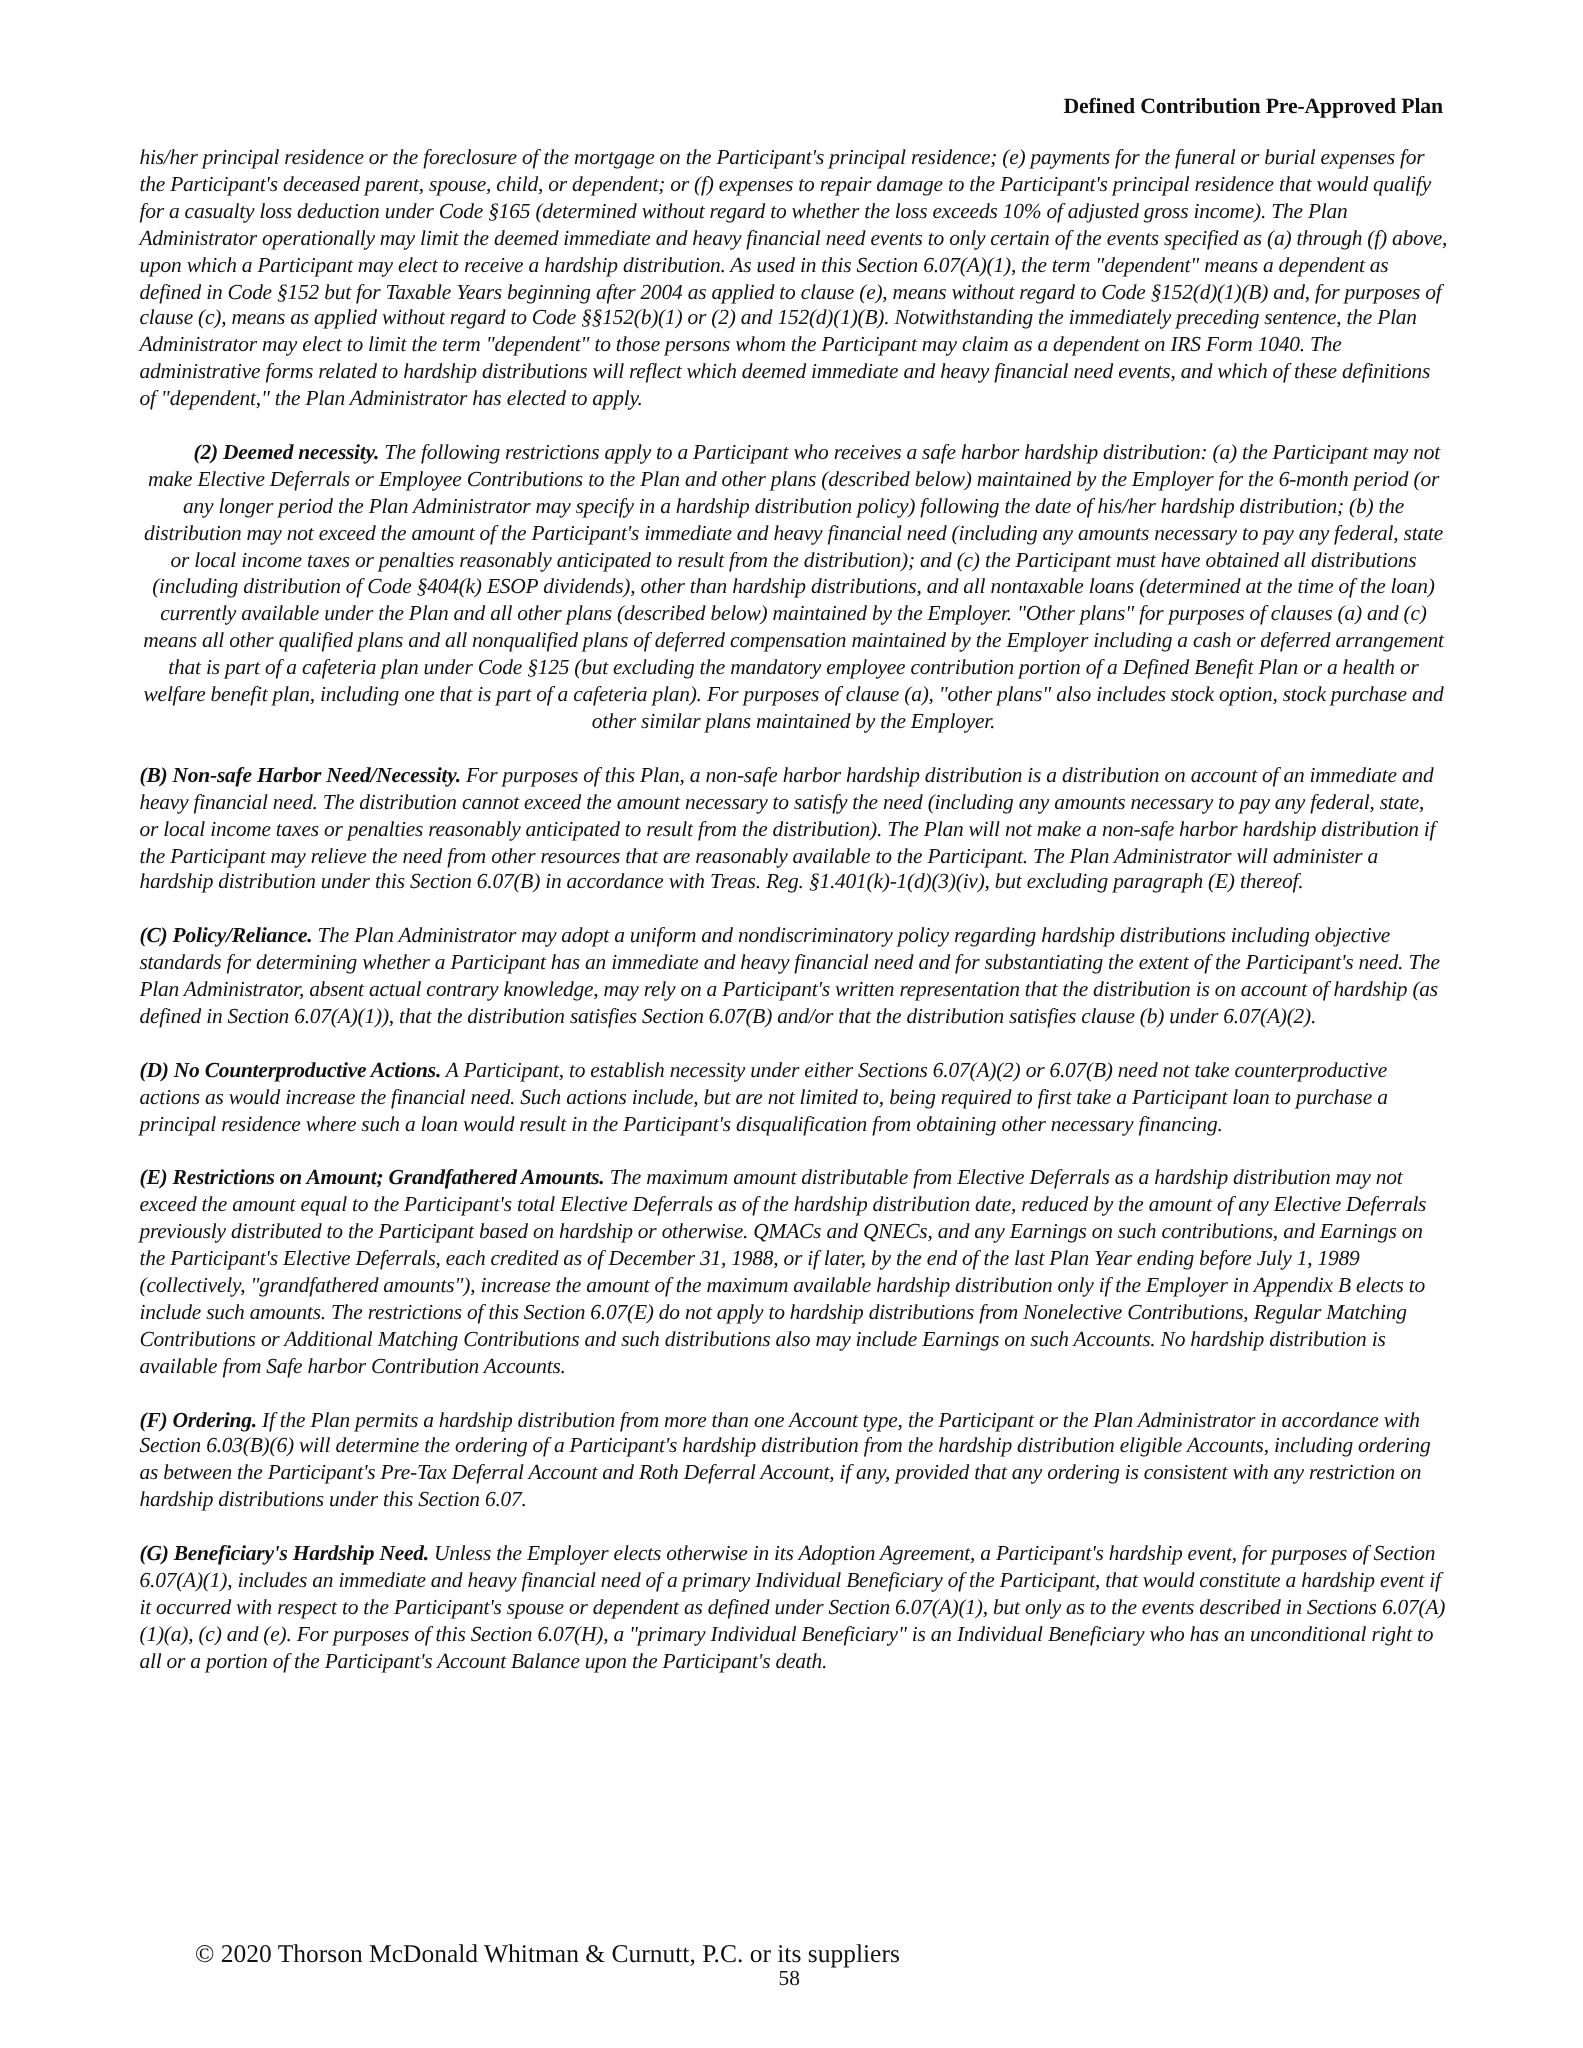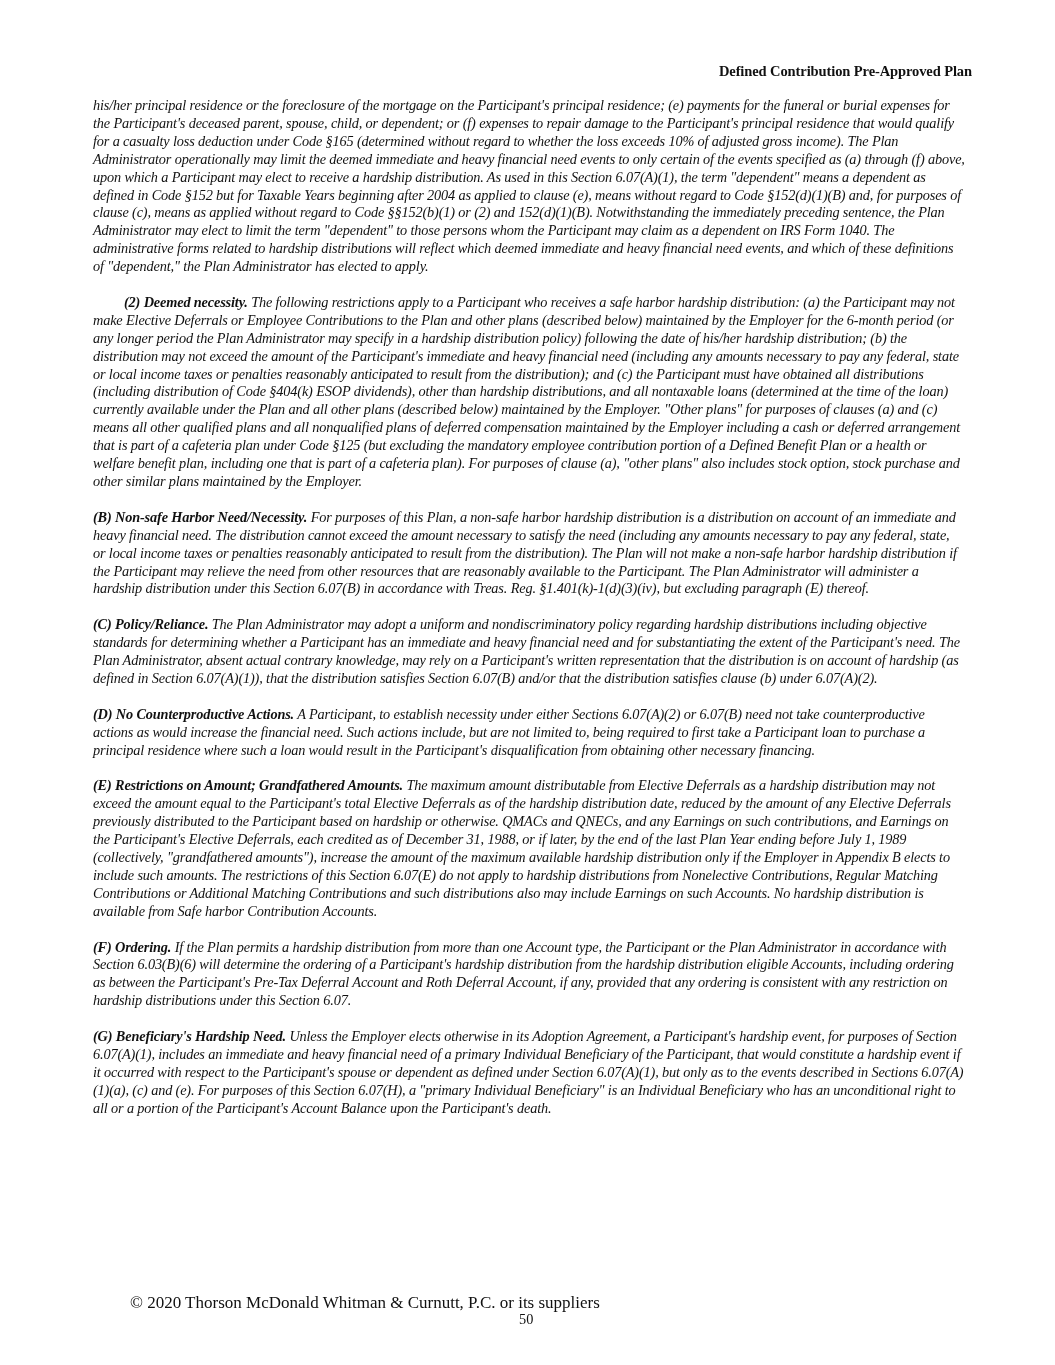--- a/index.html
+++ b/index.html
@@ -1,29 +1,29 @@
 <!DOCTYPE html>
 <html><head>
 <meta charset="utf-8">
 <style>
   html, body { margin: 0; padding: 0; background: #ffffff; }
   body {
     width: 1055px; height: 1365px; position: relative; overflow: hidden;
     font-family: "Liberation Serif", serif; color: #111111;
   }
   .header {
-    position: absolute; top: 63px; right: 83px;
+    position: absolute; top: 63px; right: 93px;
     font-weight: bold; font-size: 14.5px; letter-spacing: -0.1px;
   }
   .content {
     position: absolute; top: 97px; left: 93px; width: 872px;
     font-size: 14.3px; line-height: 17.9px; letter-spacing: -0.15px;
   }
   .para { margin: 0 0 17.9px 0; font-style: italic; }
-  .para.indent { text-indent: 31px; }
+  .para.indent { text-indent: 31px; text-align: center; }
   .para b { font-weight: bold; }
   .footer-copy {
     position: absolute; top: 1293px; left: 93px;
     font-size: 17px;
     margin-left: 37px;
   }
   .footer-page {
     position: absolute; top: 1311px; left: 519px;
     font-size: 14.3px;
   }
@@ -54,13 +54,13 @@
   </p>
   <p class="para">
     <b>(F)   Ordering.</b><span> If the Plan permits a hardship distribution from more than one Account type, the Participant or the Plan Administrator in accordance with Section 6.03(B)(6) will determine the ordering of a Participant's hardship distribution from the hardship distribution eligible Accounts, including ordering as between the Participant's Pre-Tax Deferral Account and Roth Deferral Account, if any, provided that any ordering is consistent with any restriction on hardship distributions under this Section 6.07.</span>
   </p>
   <p class="para">
     <b>(G)  Beneficiary's Hardship Need.</b><span> Unless the Employer elects otherwise in its Adoption Agreement, a Participant's hardship event, for purposes of Section 6.07(A)(1), includes an immediate and heavy financial need of a primary Individual Beneficiary of the Participant, that would constitute a hardship event if it occurred with respect to the Participant's spouse or dependent as defined under Section 6.07(A)(1), but only as to the events described in Sections 6.07(A)(1)(a), (c) and (e). For purposes of this Section 6.07(H), a "primary Individual Beneficiary" is an Individual Beneficiary who has an unconditional right to all or a portion of the Participant's Account Balance upon the Participant's death.</span>
   </p>
 </div>
 
 <div class="footer-copy">© 2020 Thorson McDonald Whitman &amp; Curnutt, P.C. or its suppliers</div>
-<div class="footer-page">50</div>
+<div class="footer-page">58</div>
 
 </body></html>

